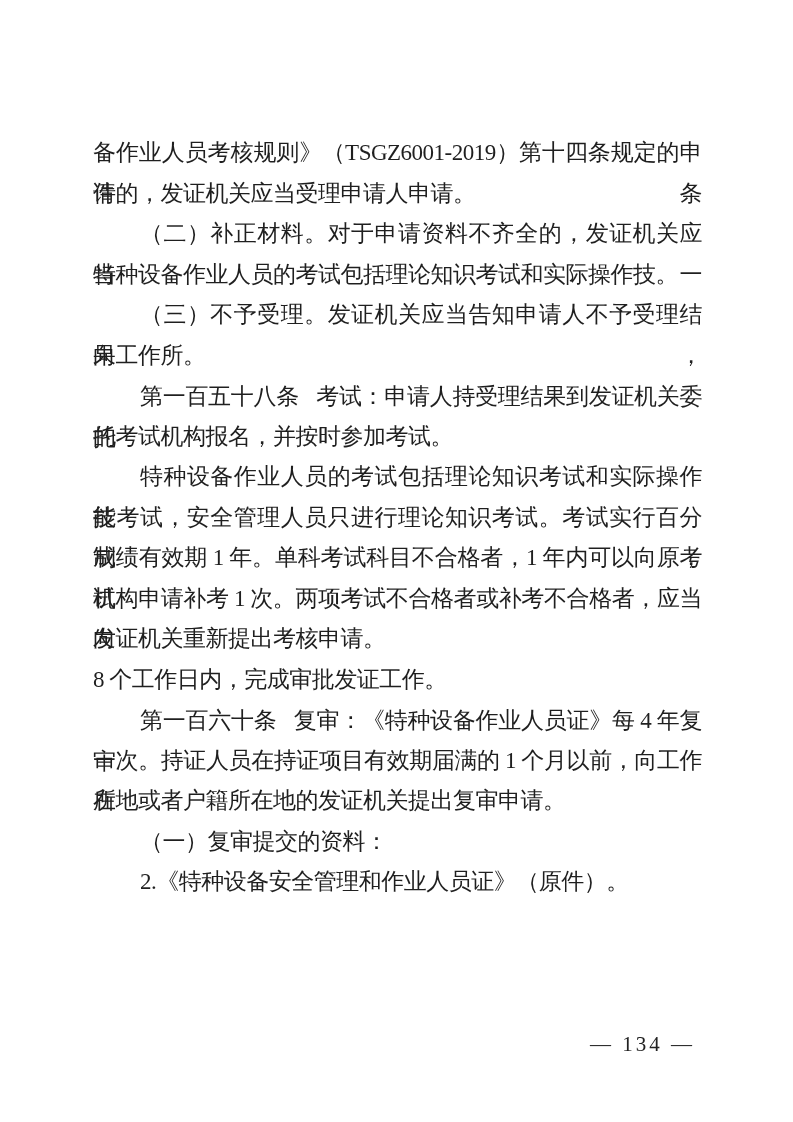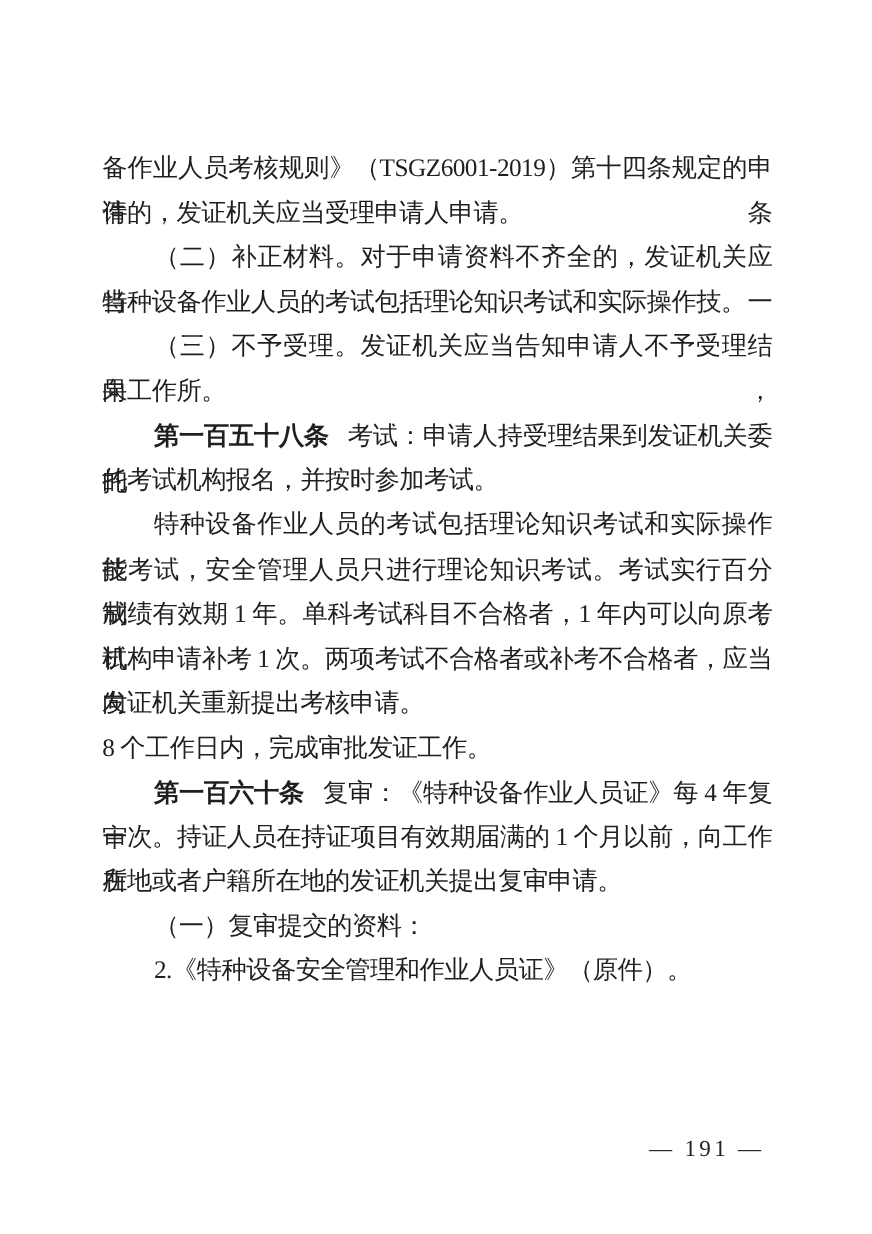--- a/index.html
+++ b/index.html
@@ -36,21 +36,21 @@
   }
   .line.justify {
     text-align: justify;
     text-align-last: justify;
   }
   .line.indent {
     text-indent: 47px;
   }
   .article-term {
     font-family: "Liberation Sans", "DejaVu Sans", sans-serif;
-    font-weight: bold;
+    font-weight: normal;
     margin-right: 0.75em;
   }
   .page-number {
     position: absolute;
     top: 1030px;
     right: 98px;
     font-size: 21px;
     line-height: 28px;
     letter-spacing: 3px;
     color: #222222;
@@ -75,14 +75,14 @@
       <div class="line justify">成绩有效期 1 年。单科考试科目不合格者，1 年内可以向原考试</div>
       <div class="line justify">机构申请补考 1 次。两项考试不合格者或补考不合格者，应当向</div>
       <div class="line">发证机关重新提出考核申请。</div>
       <div class="line">8 个工作日内，完成审批发证工作。</div>
       <div class="line indent justify"><span class="article-term">第一百六十条</span><span>复审：《特种设备作业人员证》每 4 年复审</span></div>
       <div class="line justify">一次。持证人员在持证项目有效期届满的 1 个月以前，向工作所</div>
       <div class="line">在地或者户籍所在地的发证机关提出复审申请。</div>
       <div class="line indent">（一）复审提交的资料：</div>
       <div class="line indent">2.《特种设备安全管理和作业人员证》（原件）。</div>
     </div>
-  <div class="page-number">— 191 —</div>
+  <div class="page-number">— 134 —</div>
 </div>
 
 </body></html>

